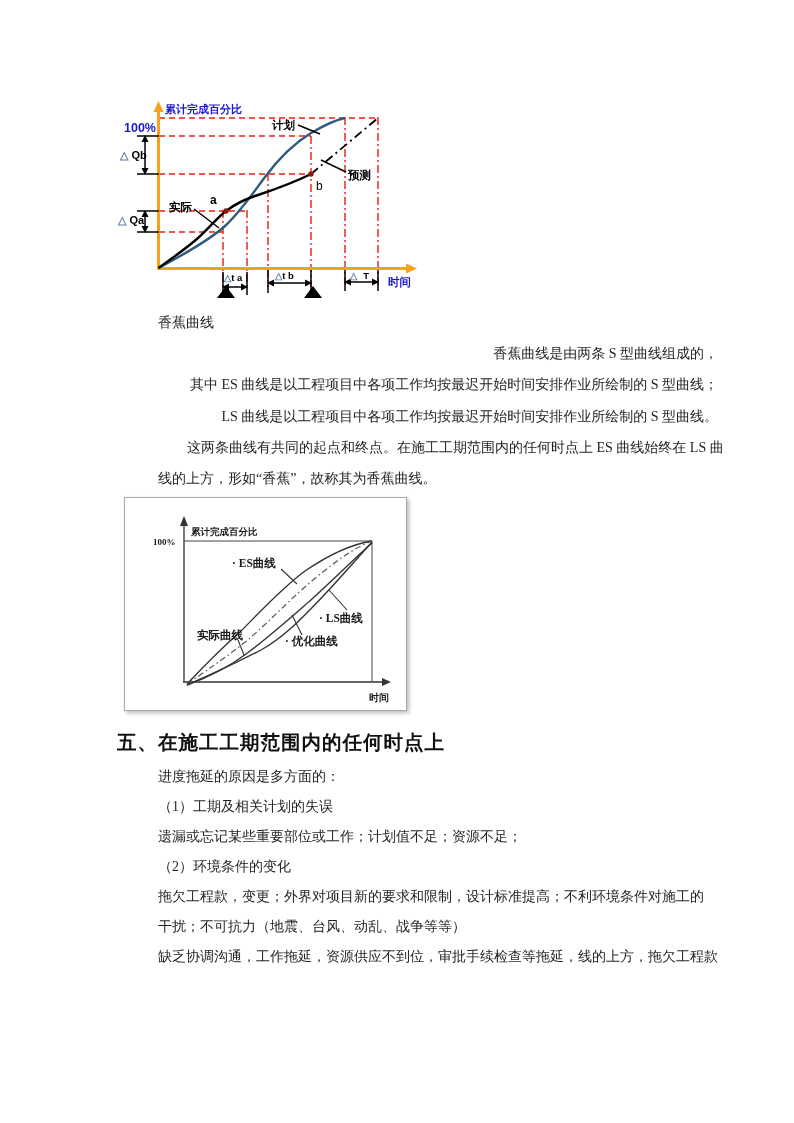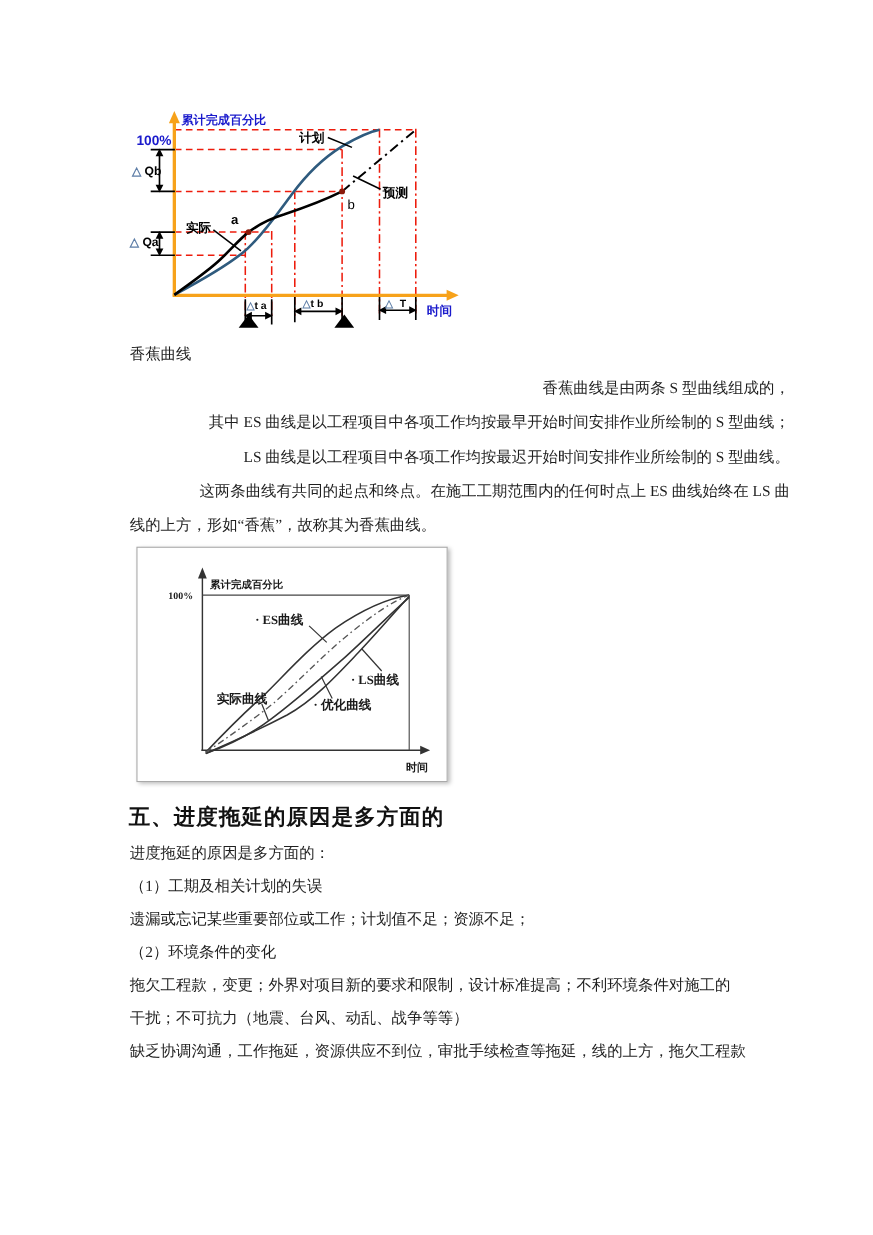--- a/index.html
+++ b/index.html
@@ -12,21 +12,21 @@
   svg{display:block;}
   .f1-sans{font-family:"Liberation Sans", sans-serif;}
   .f1-blue{fill:#1a1acc;font-weight:bold;}
   .f1-blk{fill:#000;font-weight:bold;}
   .dsym{fill:#5f7fa8;font-weight:bold;}
   .f2-serif{font-family:"Liberation Serif", serif;font-weight:bold;fill:#1a1a1a;}
   
   .tblock{position:absolute;left:118px;width:600px;font-size:14px;}
   .tb1{top:307px;line-height:31.2px;}
   .tb2{top:762px;line-height:30px;}
-  .ln{white-space:nowrap;}
+  .ln{white-space:nowrap;margin-left:40px;}
   .ind{padding-left:29px;text-align:right;}
   .heading{position:absolute;left:117px;top:729px;font-size:19.5px;font-weight:bold;
            letter-spacing:1px;white-space:nowrap;color:#111;}
 </style>
 </head>
 <body>
 
 <div class="page">
 
   <div class="fig1">
@@ -122,21 +122,21 @@
       <text class="f1-sans" x="6" y="128" font-size="11"><tspan class="dsym">△</tspan><tspan dx="3" class="f1-blk">Qa</tspan></text>
       <text class="f1-sans" x="112" y="185" font-size="9.5"><tspan class="dsym">△</tspan><tspan class="f1-blk">t a</tspan></text>
       <text class="f1-sans" x="163" y="183" font-size="9.5"><tspan class="dsym">△</tspan><tspan class="f1-blk">t b</tspan></text>
       <text class="f1-sans" x="238" y="183" font-size="9.5"><tspan class="dsym">△</tspan><tspan dx="6" class="f1-blk">T</tspan></text>
     </svg>
   </div>
 
   <div class="tblock tb1">
     <div class="ln">香蕉曲线</div>
     <div class="ln ind">香蕉曲线是由两条 S 型曲线组成的，</div>
-    <div class="ln ind">其中 ES 曲线是以工程项目中各项工作均按最早开始时间安排作业所绘制的 S 型曲线；</div>
+    <div class="ln ind">其中 ES 曲线是以工程项目中各项工作均按最迟开始时间安排作业所绘制的 S 型曲线；</div>
     <div class="ln ind">LS 曲线是以工程项目中各项工作均按最迟开始时间安排作业所绘制的 S 型曲线。</div>
     <div class="ln ind">这两条曲线有共同的起点和终点。在施工工期范围内的任何时点上 ES 曲线始终在 LS 曲</div>
     <div class="ln">线的上方，形如“香蕉”，故称其为香蕉曲线。</div>
   </div>
 
   <div class="fig2">
     <svg width="279" height="210" viewBox="0 0 279 210">
 
       <g stroke="#333" stroke-width="1.3">
         <line x1="59" y1="25" x2="59" y2="184"></line>
@@ -167,21 +167,21 @@
       <text class="f2-serif" x="66" y="37" font-size="9.5">累计完成百分比</text>
       <text class="f2-serif" x="28" y="47" font-size="9" font-weight="normal">100%</text>
       <text class="f2-serif" x="244" y="203" font-size="10">时间</text>
       <text class="f2-serif" x="107" y="69" font-size="11.5">· ES曲线</text>
       <text class="f2-serif" x="194" y="124" font-size="11.5">· LS曲线</text>
       <text class="f2-serif" x="72" y="141" font-size="11.5">实际曲线</text>
       <text class="f2-serif" x="160" y="147" font-size="11.5">· 优化曲线</text>
     </svg>
   </div>
 
-  <div class="heading">五、进度拖延的原因是多方面的</div>
+  <div class="heading">五、在施工工期范围内的任何时点上</div>
 
   <div class="tblock tb2">
     <div class="ln">进度拖延的原因是多方面的：</div>
     <div class="ln">（1）工期及相关计划的失误</div>
     <div class="ln">遗漏或忘记某些重要部位或工作；计划值不足；资源不足；</div>
     <div class="ln">（2）环境条件的变化</div>
     <div class="ln">拖欠工程款，变更；外界对项目新的要求和限制，设计标准提高；不利环境条件对施工的</div>
     <div class="ln">干扰；不可抗力（地震、台风、动乱、战争等等）</div>
     <div class="ln">缺乏协调沟通，工作拖延，资源供应不到位，审批手续检查等拖延，线的上方，拖欠工程款</div>
   </div>

